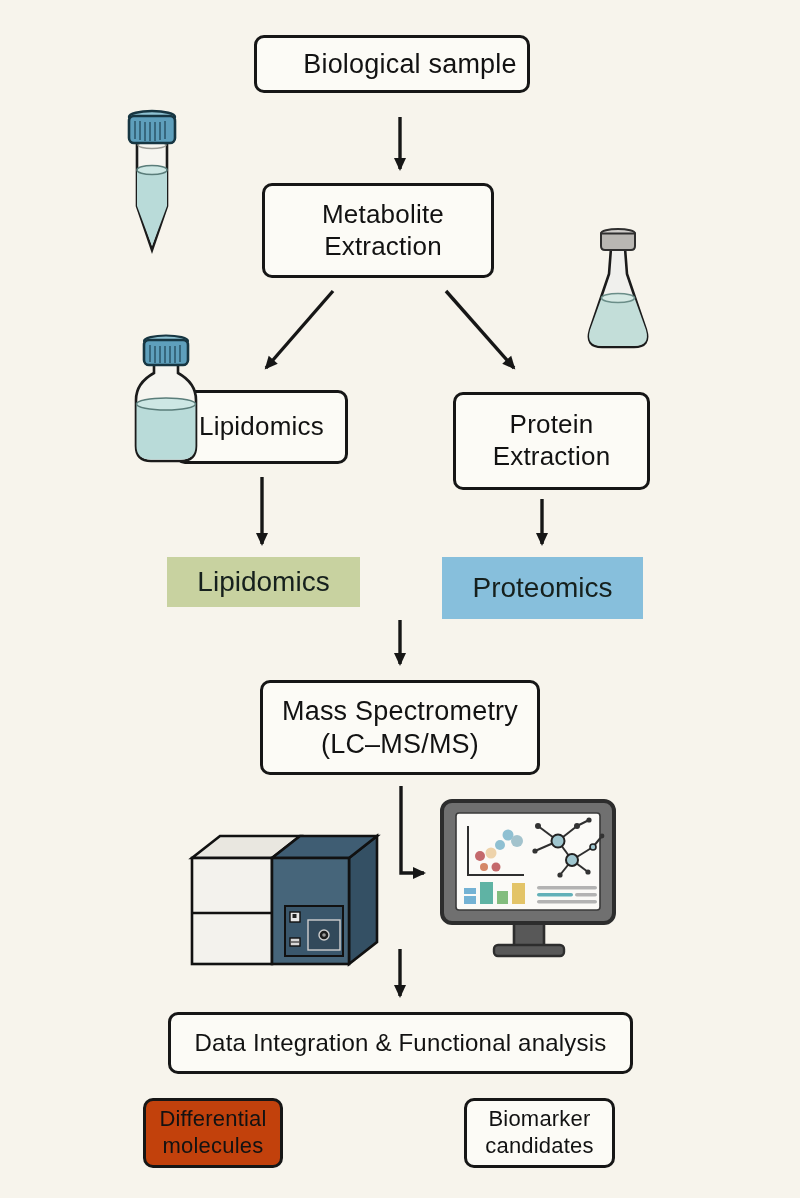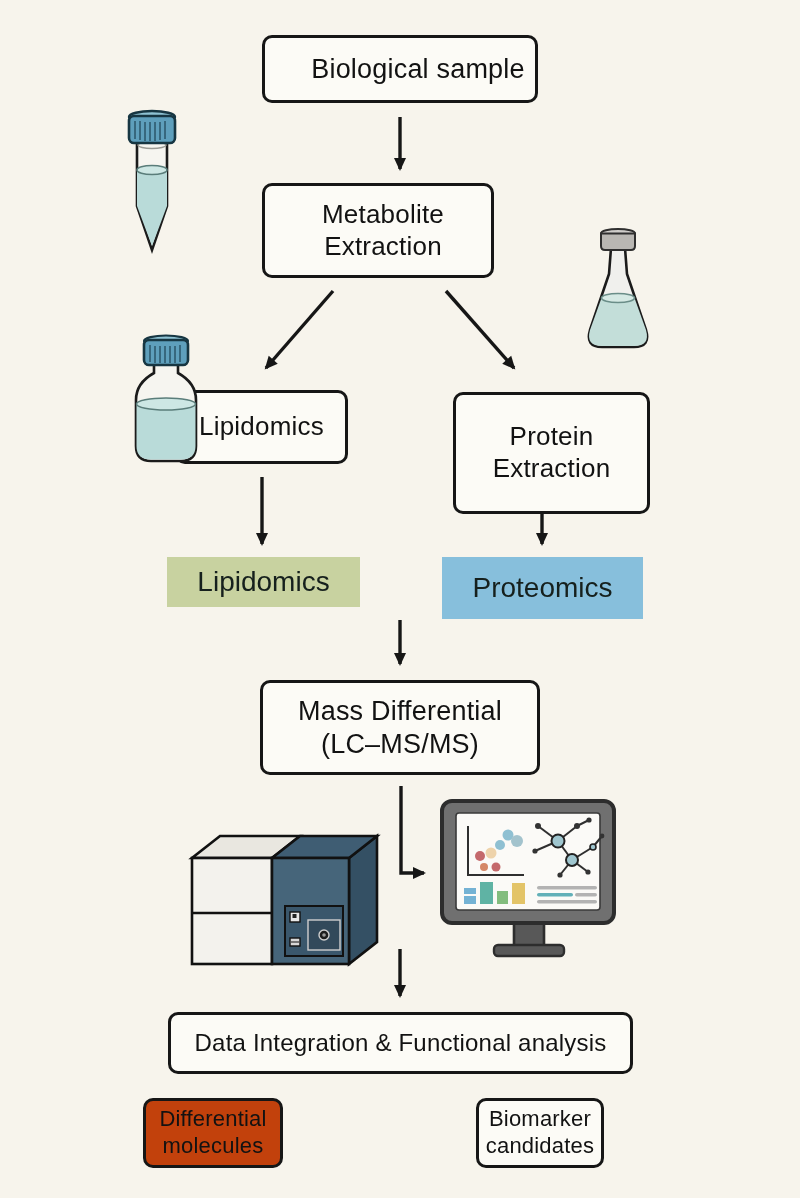--- a/index.html
+++ b/index.html
@@ -15,31 +15,31 @@
   .box{
     position:absolute;background:#fcfbf6;border:3px solid #161616;border-radius:10px;
     display:flex;align-items:center;justify-content:center;text-align:center;
     font-size:26px;line-height:1.22;font-weight:500;white-space:pre-line;
     box-sizing:border-box;letter-spacing:.2px;
   }
   .tag{
     position:absolute;display:flex;align-items:center;justify-content:center;
     font-size:28px;font-weight:500;color:#16201d;text-align:center;
   }
-  #box-bio{left:262px;top:35px;width:276px;height:68px;font-size:27px;padding-left:36px;}
+  #box-bio{left:254px;top:35px;width:276px;height:58px;font-size:27px;padding-left:36px;}
   #box-met{left:262px;top:183px;width:232px;height:95px;padding-left:10px;}
   #box-lip{left:175px;top:390px;width:173px;height:74px;}
-  #box-pro{left:453px;top:392px;width:197px;height:122px;}
+  #box-pro{left:453px;top:392px;width:197px;height:98px;}
   #tag-lip{left:167px;top:557px;width:193px;height:50px;background:#c8d2a0;}
   #tag-prot{left:442px;top:557px;width:201px;height:62px;background:#87bfdc;}
   #box-ms{left:260px;top:680px;width:280px;height:95px;font-size:27px;}
   #box-di{left:168px;top:1012px;width:465px;height:62px;font-size:24px;white-space:nowrap;}
   #box-diff{left:143px;top:1098px;width:140px;height:70px;font-size:22px;background:#c2410c;}
   #box-path{left:303px;top:1098px;width:163px;height:70px;font-size:22px;}
-  #box-bio2{left:476px;top:1098px;width:128px;height:70px;font-size:22px;}
+  #box-bio2{left:464px;top:1098px;width:151px;height:70px;font-size:22px;}
   .illus{position:absolute;}
 </style>
 </head>
 <body>
 
 <div class="canvas">
 
   <svg class="arrows" width="800" height="1198" viewBox="0 0 800 1198">
     <defs>
       <marker id="ah" markerUnits="userSpaceOnUse" markerWidth="20" markerHeight="20" refX="13" refY="9" orient="auto">
@@ -59,21 +59,21 @@
   </svg>
 
   <div class="box" id="box-bio">Biological sample</div>
   <div class="box" id="box-met">Metabolite
 Extraction</div>
   <div class="box" id="box-lip">Lipidomics</div>
   <div class="box" id="box-pro">Protein
 Extraction</div>
   <div class="tag" id="tag-lip">Lipidomics</div>
   <div class="tag" id="tag-prot">Proteomics</div>
-  <div class="box" id="box-ms">Mass Differential
+  <div class="box" id="box-ms">Mass Spectrometry
 (LC–MS/MS)</div>
   <div class="box" id="box-di">Data Integration &amp; Functional analysis</div>
   <div class="box" id="box-diff">Differential
 molecules</div>
   <div class="box" id="box-bio2">Biomarker
 candidates</div>
 
   <svg class="illus" style="left:112px;top:104px;" width="80" height="155" viewBox="0 0 80 155">
     <path d="M25 38 L25 102 L40 146 L55 102 L55 38 Z" fill="#f6f5f0" stroke="#1b1b1b" stroke-width="2.6"></path>
     <path d="M25 66 L25 102 L40 142 L55 102 L55 66 Z" fill="#b9dbd9"></path>

